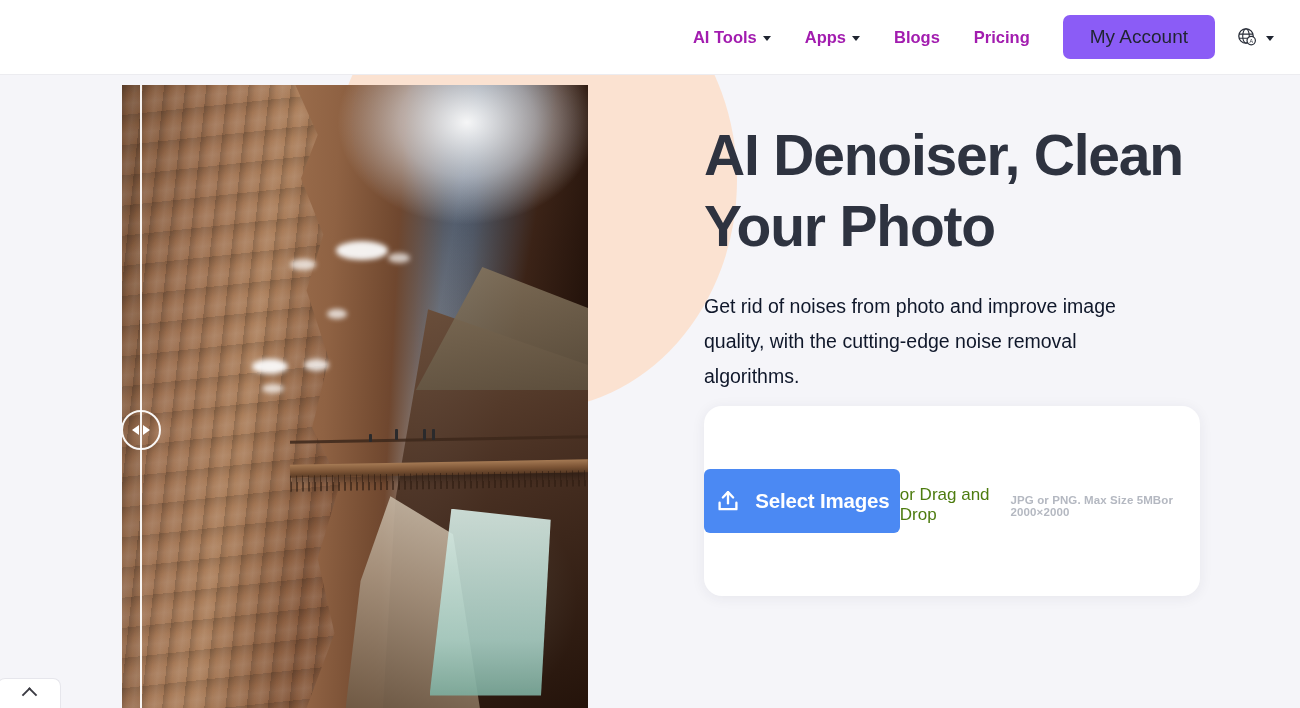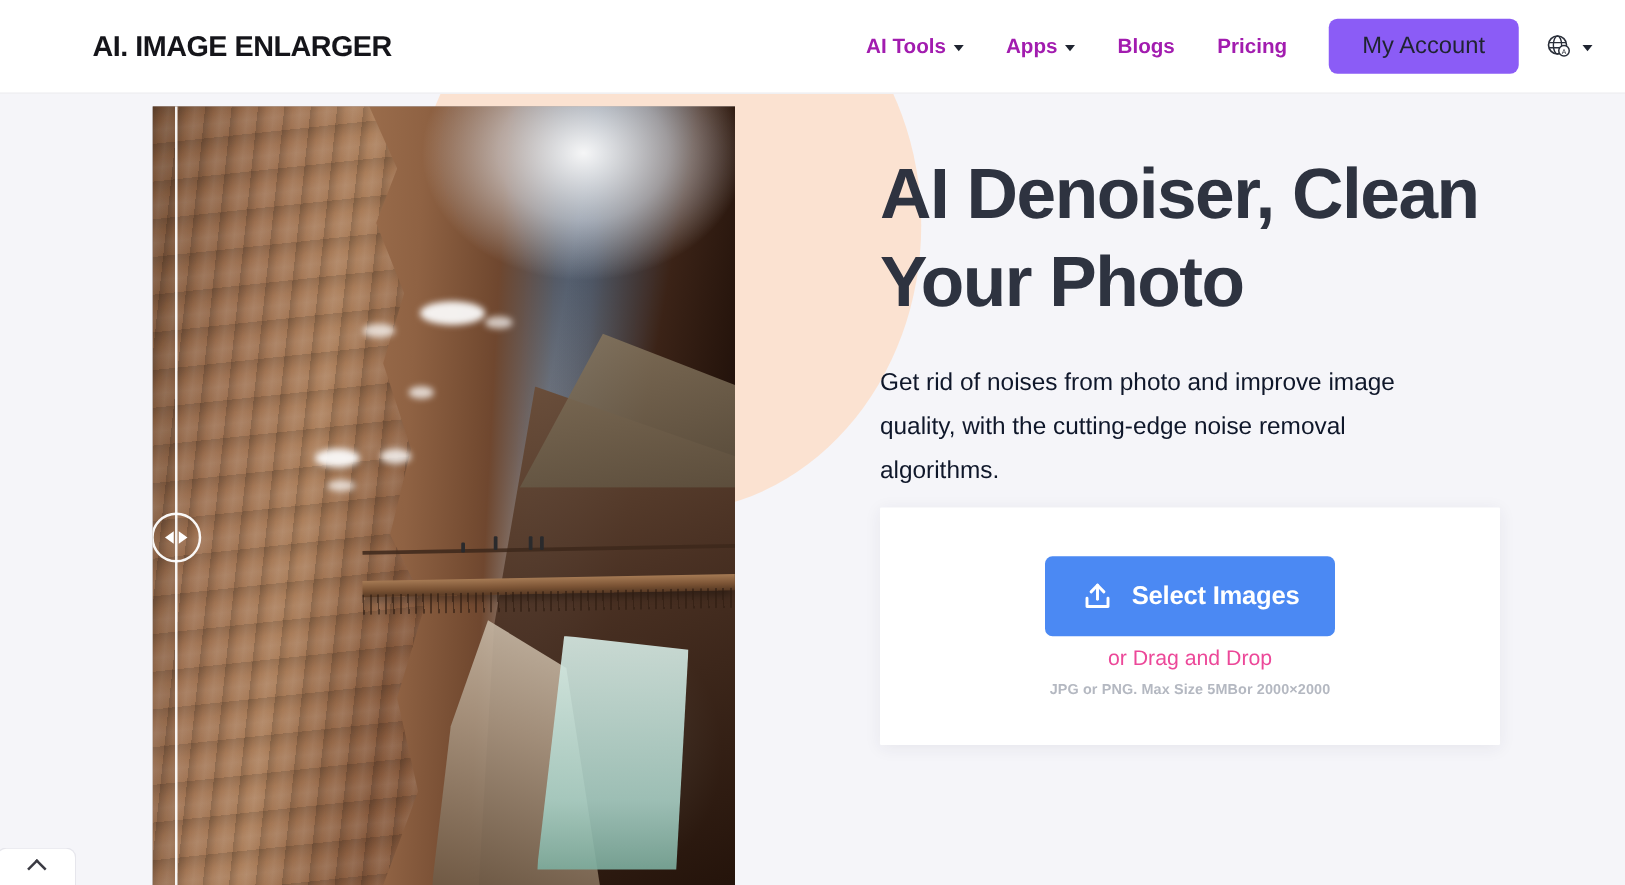--- a/index.html
+++ b/index.html
@@ -241,45 +241,45 @@
     color: #0f172a;
     max-width: 470px;
   }
 
   
   .upload-card {
     position: absolute;
     left: 704px; top: 331px;
     width: 496px; height: 190px;
     background: #ffffff;
-    border-radius: 1px;
+    border-radius: 18px;
     box-shadow: 0 2px 14px rgba(40,40,70,0.07);
     z-index: 10;
-    display: flex; flex-direction: column;
+    display: flex; flex-direction: row;
     align-items: center; justify-content: center;
   }
   .select-btn {
     background: #4b89f3;
     border: none;
     border-radius: 6px;
     width: 232px; height: 64px;
     display: flex; align-items: center; justify-content: center;
     gap: 13px;
     cursor: pointer;
   }
   .select-btn-label {
     color: #ffffff;
     font-size: 20.5px;
     font-weight: 700;
     letter-spacing: -0.2px;
   }
   .drag-text {
     margin-top: 8px;
     font-size: 17px;
-    color: #ec4899;
+    color: #4d7c0f;
   }
   .fineprint {
     margin-top: 9px;
     font-size: 11.5px;
     color: #b4b8c1;
     letter-spacing: 0.1px;
     font-weight: bold;
   }
 
   
@@ -301,21 +301,20 @@
     border-left: 2px solid #3a3a42;
     border-top: 2px solid #3a3a42;
     transform: rotate(45deg) translate(1px, 1px);
   }
 </style>
 </head>
 <body>
 
 <div class="header">
 
-  <div class="logo">AI. IMAGE ENLARGER</div>
 
   <nav class="nav">
 
     <div class="nav-item">
       <span>AI Tools</span>
       <span class="caret"></span>
     </div>
 
     <div class="nav-item">
       <span>Apps</span>

